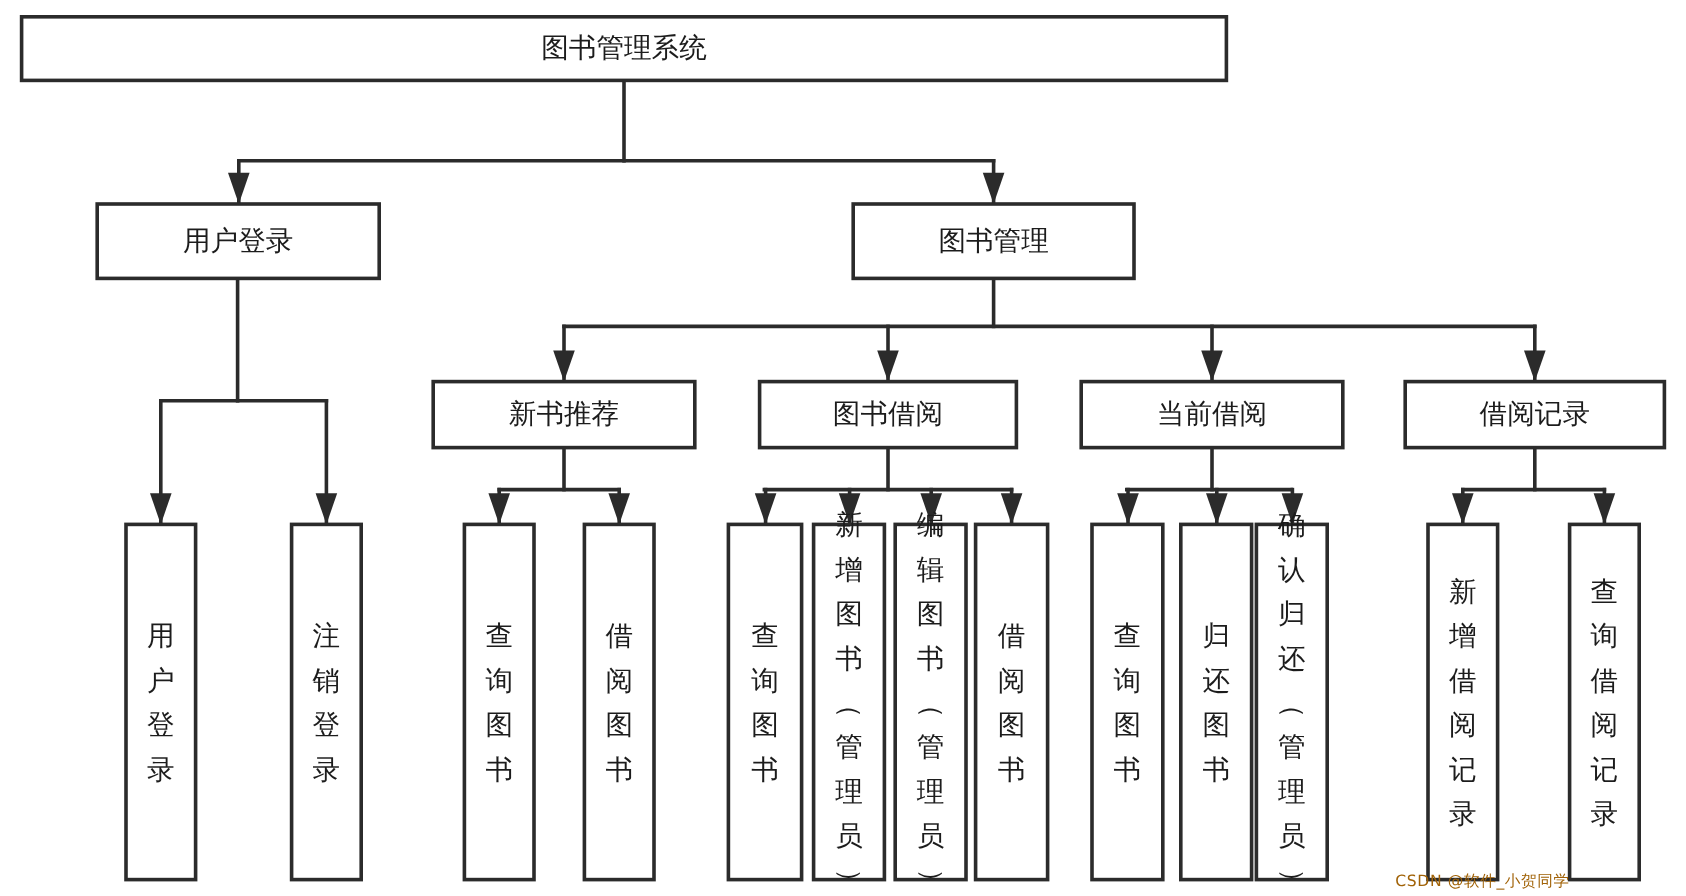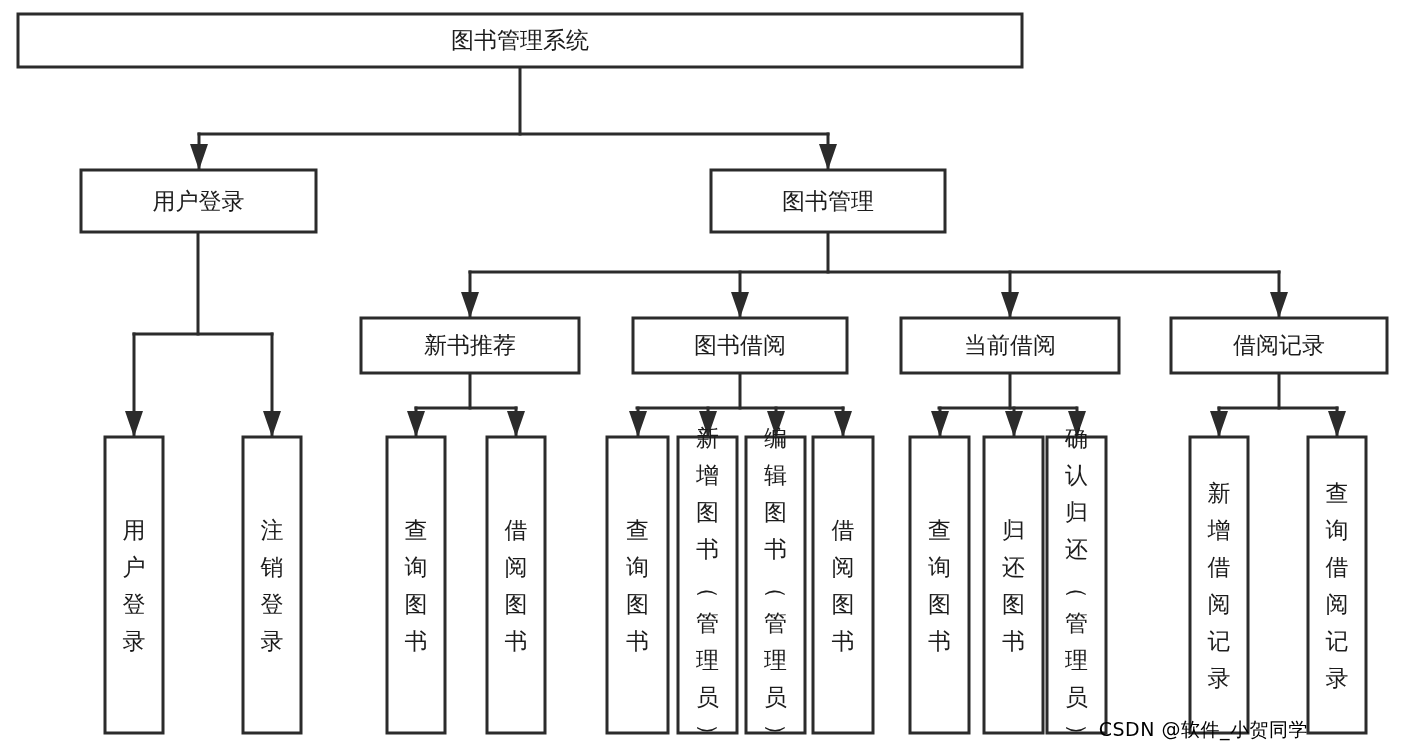--- a/index.html
+++ b/index.html
@@ -53,22 +53,22 @@
   }
   .node-label.vertical {
     font-size: 23px;
     text-anchor: middle;
   }
   .watermark {
     position: absolute;
     right: 8px;
     bottom: 4px;
     font-family: "DejaVu Sans", "Liberation Sans", sans-serif;
-    font-size: 19px;
-    color: #000000;
+    font-size: 13px;
+    color: #a16207;
     letter-spacing: 0.5px;
     user-select: none;
     pointer-events: none;
     white-space: nowrap;
   }
 </style>
 </head>
 <body>
 
 <div id="diagram-root">

